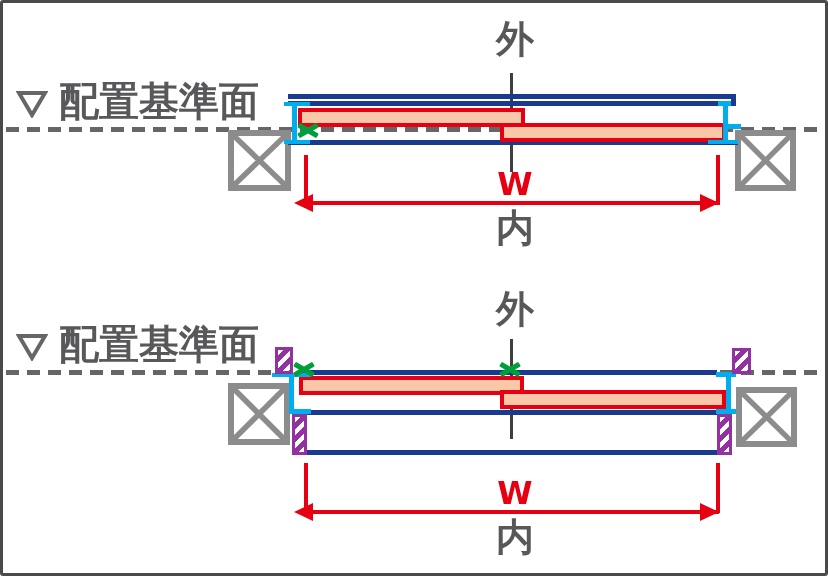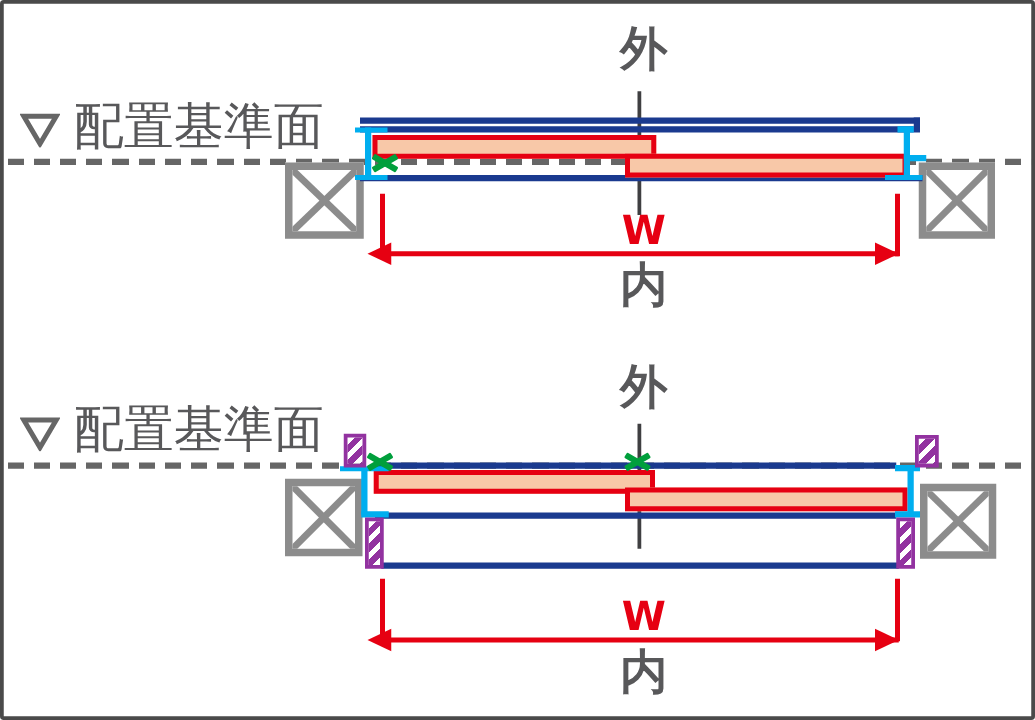--- a/index.html
+++ b/index.html
@@ -28,21 +28,21 @@
      background:repeating-linear-gradient(135deg,#fff 0 4px,var(--purple,#9232a0) 4px 9px);}
   
   .gx{width:22px;height:14px;}
   .gx i{position:absolute;left:0;top:5px;width:22px;height:5px;border-radius:1px;
         background:var(--green,#009f3c);}
   .gx i.a{transform:rotate(30deg);}
   .gx i.b{transform:rotate(-30deg);}
   
   .glabel{color:var(--text-gray,#58585a);font-weight:bold;font-size:38px;line-height:40px;
           text-align:center;width:70px;}
-  .reftext{color:var(--text-gray,#58585a);font-weight:normal;font-size:40px;line-height:44px;
+  .reftext{color:var(--text-gray,#58585a);font-weight:bold;font-size:40px;line-height:44px;
            white-space:nowrap;}
   .wlabel{color:var(--red,#e60012);font-weight:bold;font-size:32px;line-height:32px;
           text-align:center;width:70px;}
   
   .arrow{width:0;height:0;border-top:9px solid transparent;border-bottom:9px solid transparent;}
   .arrow.left{border-right:19px solid var(--red,#e60012);}
   .arrow.right{border-left:19px solid var(--red,#e60012);}
 </style>
 </head>
 <body>

